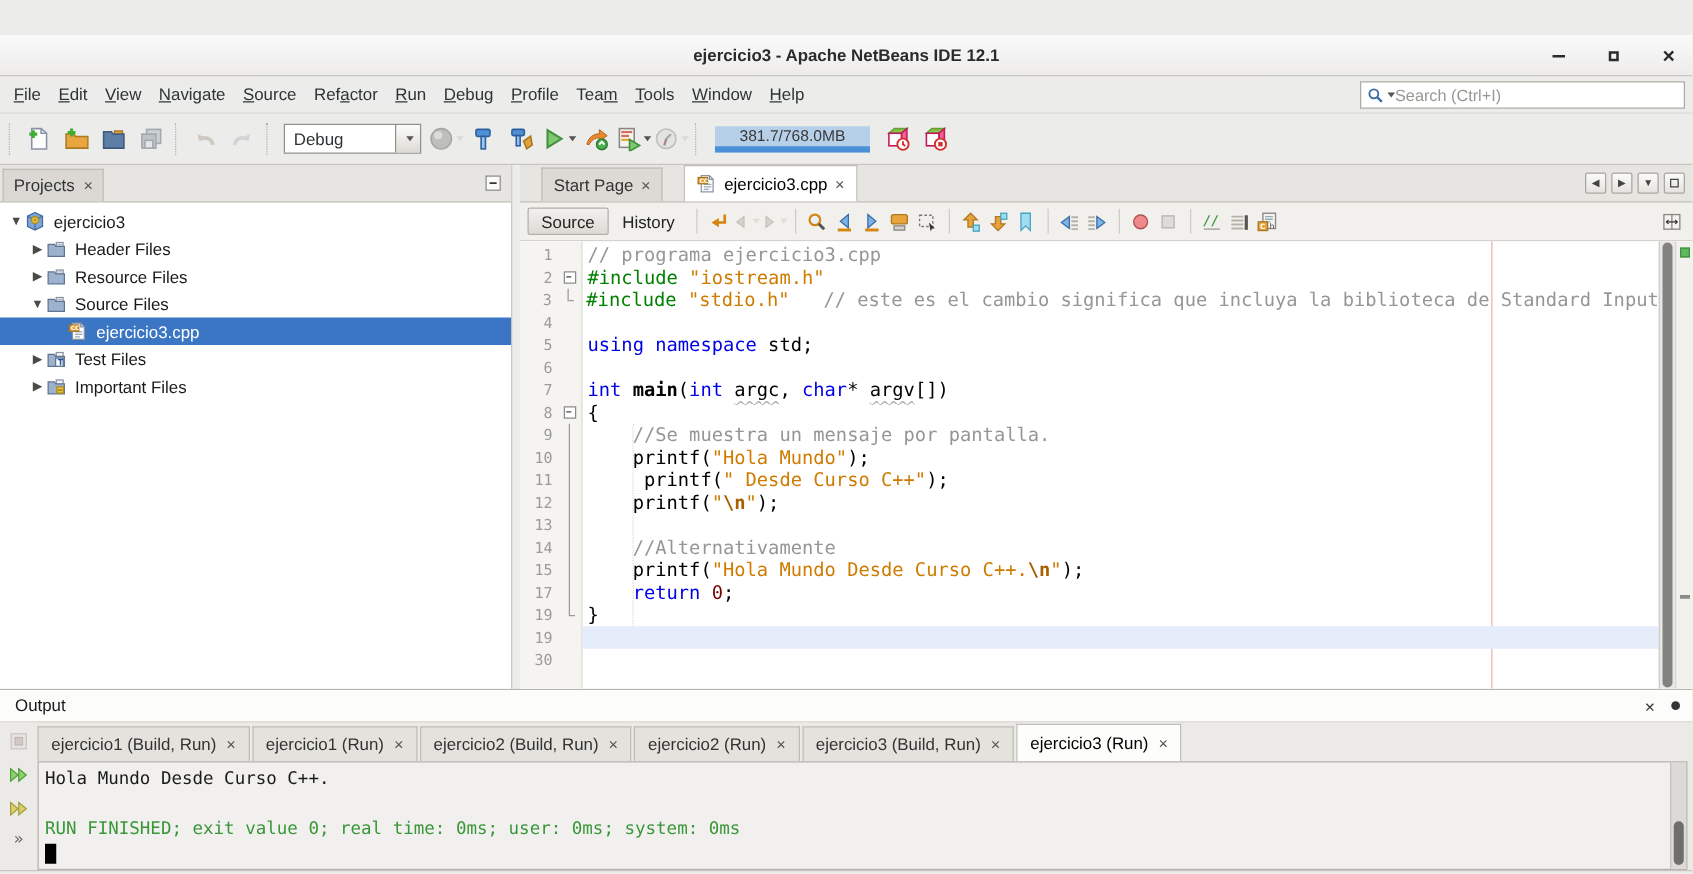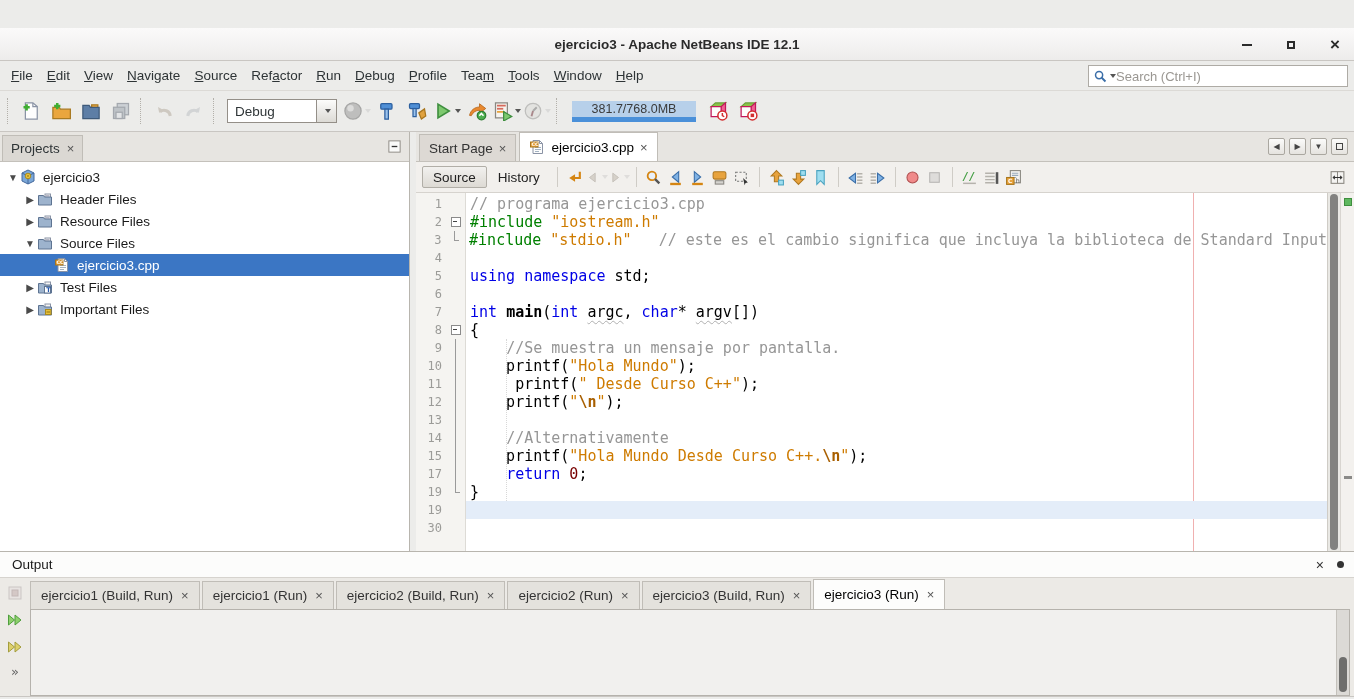--- a/index.html
+++ b/index.html
@@ -52,21 +52,21 @@
   .trow { height:22px; display:flex; align-items:center; font-size:13.5px; color:#1a1a1a; white-space:nowrap; }
   .trow .arr { width:14px; text-align:center; font-size:10px; color:#4a4a4a; }
   .trow .ticn { width:18px; height:16px; margin-right:5px; }
   .trow .ticn svg { width:16px; height:16px; }
   .trow.sel { background:#3b76c4; color:#fff; }
 
   .vsplit { width:6px; background:#ececea; }
 
   .editor { flex:1; display:flex; flex-direction:column; min-width:0; }
   .etabs { height:30px; background:#e7e5e1; border-bottom:1px solid #c4c1bb; display:flex; align-items:flex-end; position:relative; }
-  .etab { height:27px; margin-left:3px; background:#ddd9d4; border:1px solid #c0bdb7; border-bottom:none; display:flex; align-items:center; padding:0 9px; gap:6px; font-size:13.5px; color:#333; }
+  .etab { height:27px; margin-left:17px; background:#ddd9d4; border:1px solid #c0bdb7; border-bottom:none; display:flex; align-items:center; padding:0 9px; gap:6px; font-size:13.5px; color:#333; }
   .etab.active { background:#fff; height:29px; color:#000; }
   .etab .ficn { width:16px; height:16px; }
   .etab .ficn svg { width:16px; height:16px; }
   .enav { position:absolute; right:6px; top:6px; display:flex; gap:4px; }
   .enavb { width:17px; height:17px; border:1px solid #aaa7a0; background:linear-gradient(#fbfbfa,#e5e3df); border-radius:2px; display:flex; align-items:center; justify-content:center; font-size:8px; color:#444; }
   .enavb .sq { width:7px; height:7px; border:1.5px solid #444; }
 
   .etoolbar { height:31px; background:#f2f0ed; border-bottom:1px solid #d6d3ce; display:flex; align-items:center; padding:0 6px; }
   .srcbtn { height:22px; padding:0 10px; display:flex; align-items:center; font-size:13.5px; border:1px solid #b1aea7; background:linear-gradient(#f2f1ef,#dddad4); border-radius:2px; color:#222; }
   .histbtn { height:22px; padding:0 10px; display:flex; align-items:center; font-size:13.5px; color:#222; border:1px solid transparent; }
@@ -726,20 +726,26 @@
           <div class="otab">
             <span>ejercicio3 (Build, Run)</span>
             <span class="tclose">×</span>
           </div>
           <div class="otab active">
             <span>ejercicio3 (Run)</span>
             <span class="tclose">×</span>
           </div>
         </div>
       <div class="oconsole">
+        <div class="olines">
+            <div class="oline">Hola Mundo Desde Curso C++.</div>
+            <div class="oline"></div>
+            <div class="oline success">RUN FINISHED; exit value 0; real time: 0ms; user: 0ms; system: 0ms</div>
+            <div class="ocursor"></div>
+          </div>
         <div class="oscroll">
             <div class="othumb"></div>
           </div>
       </div>
     </div>
   </div>
 </div>
 
 <div class="statusbar">
   <span class="sb-icon">

